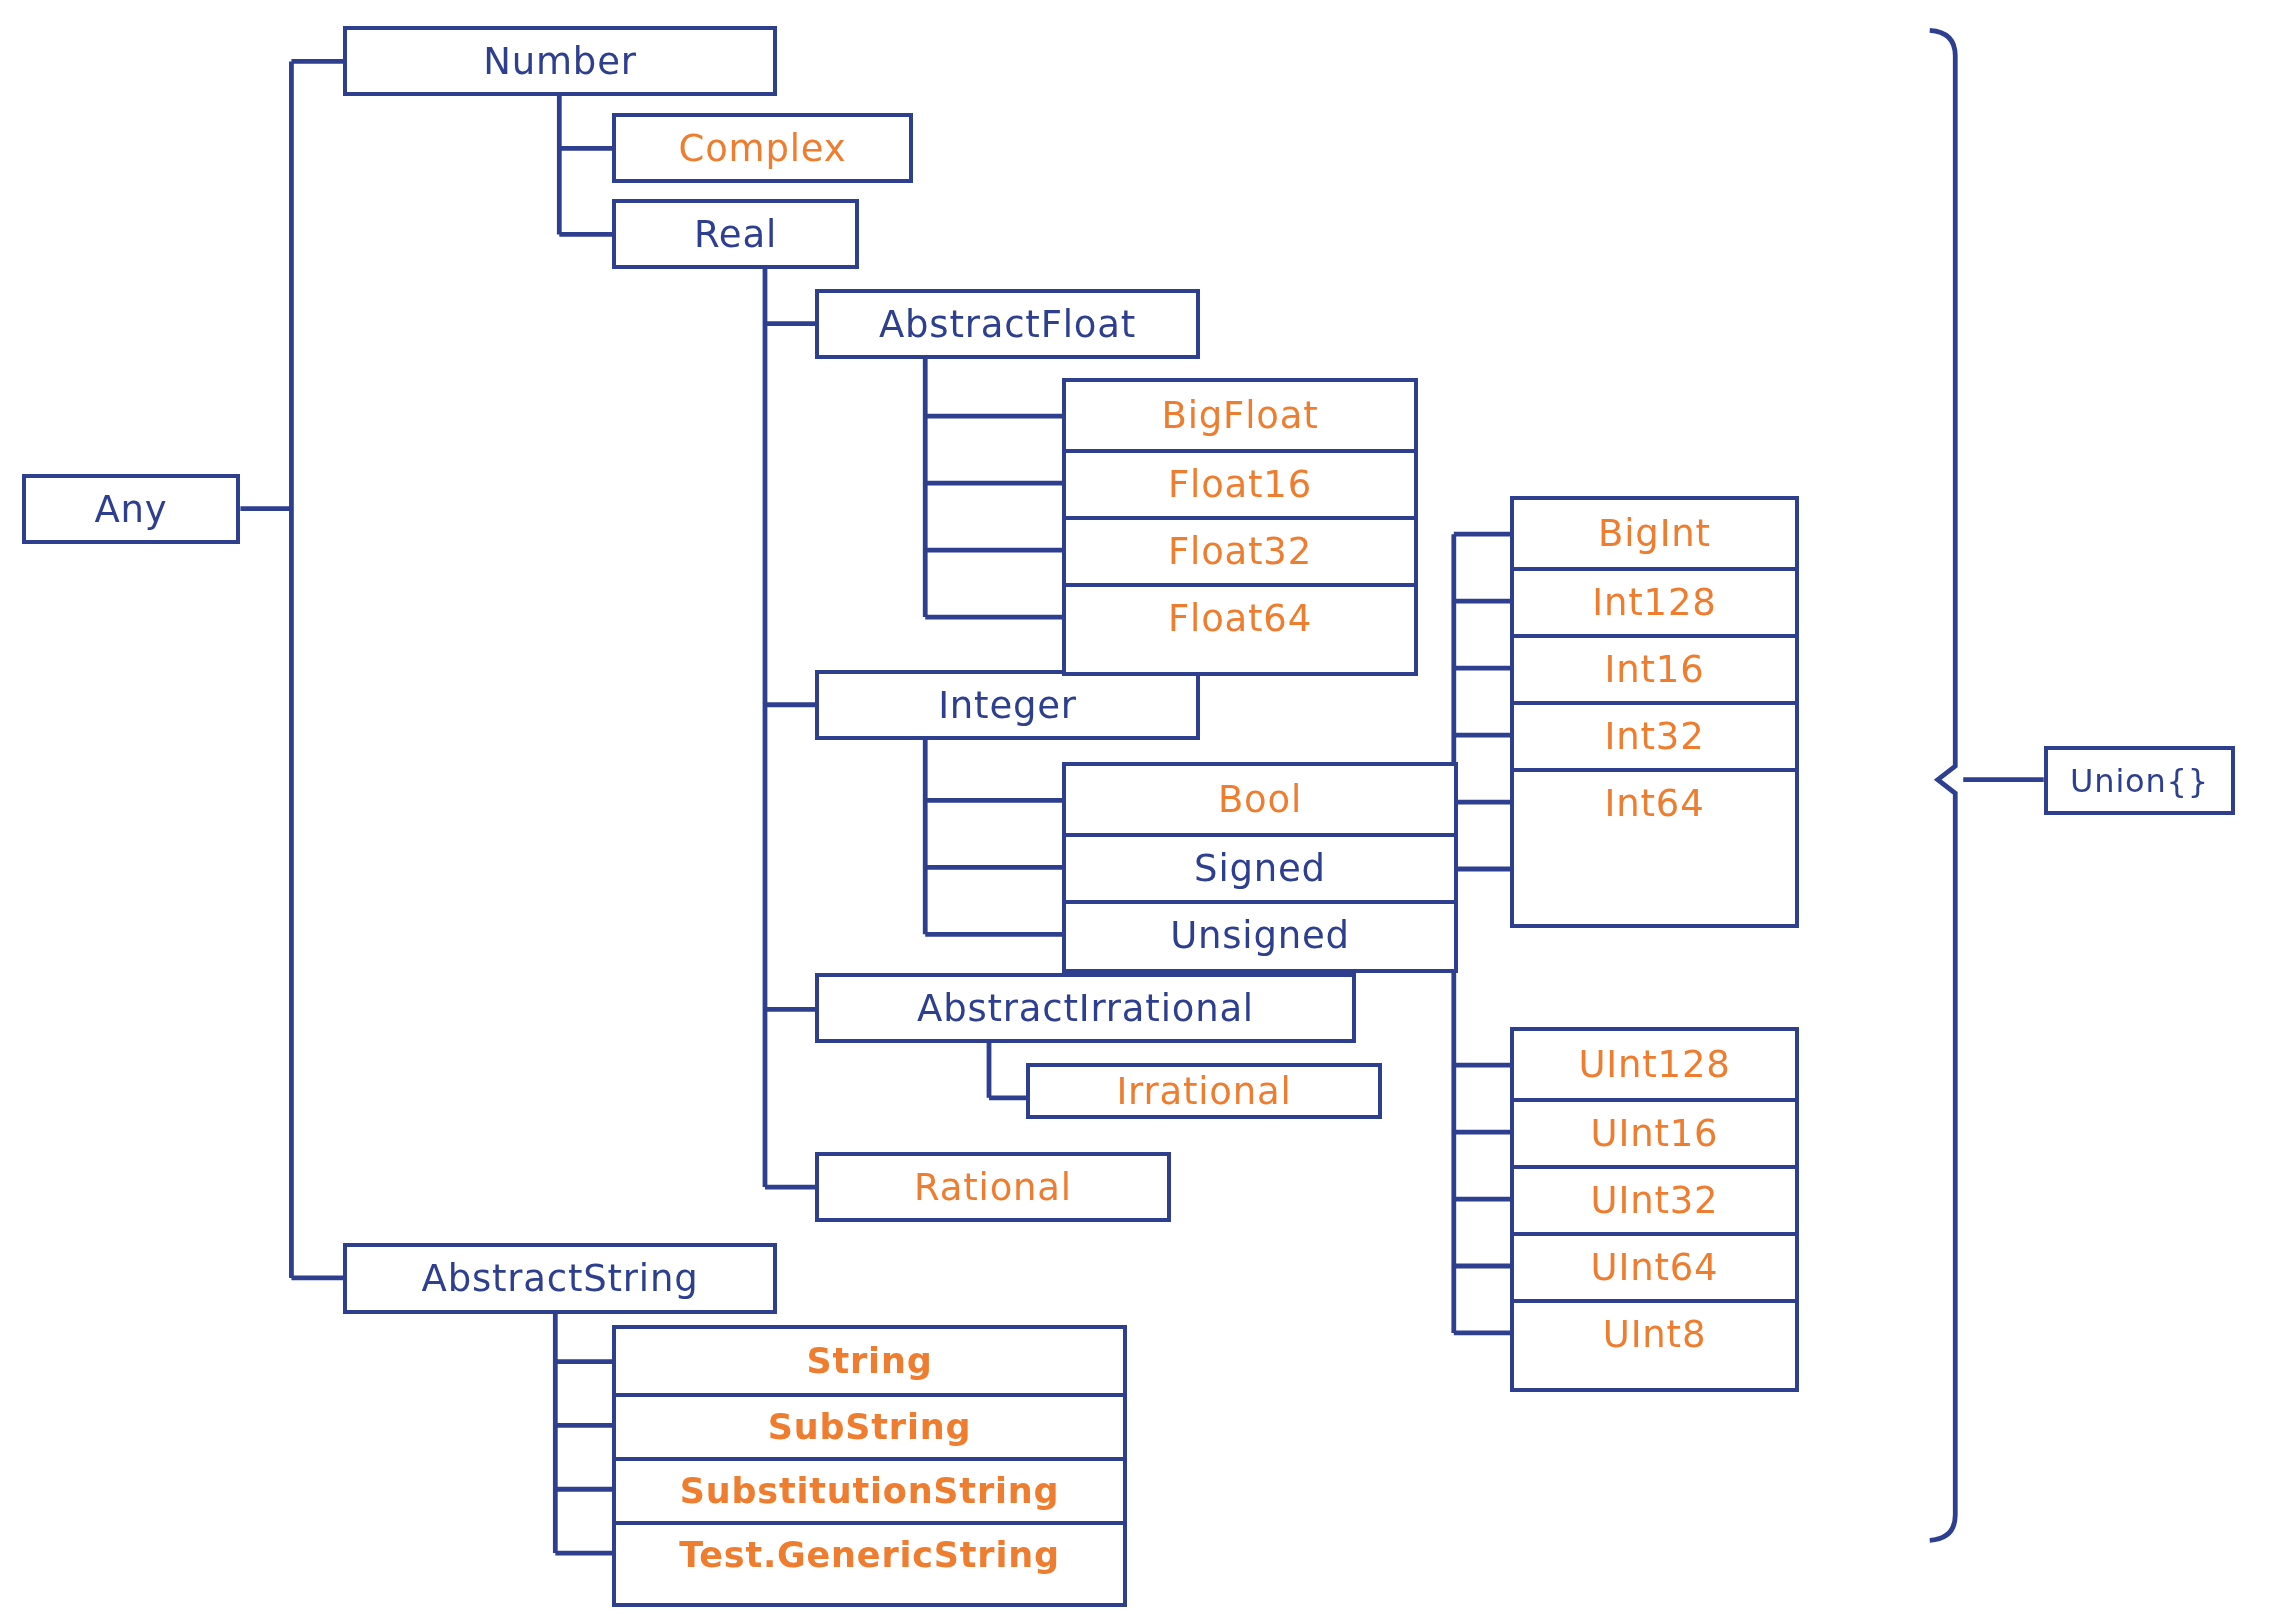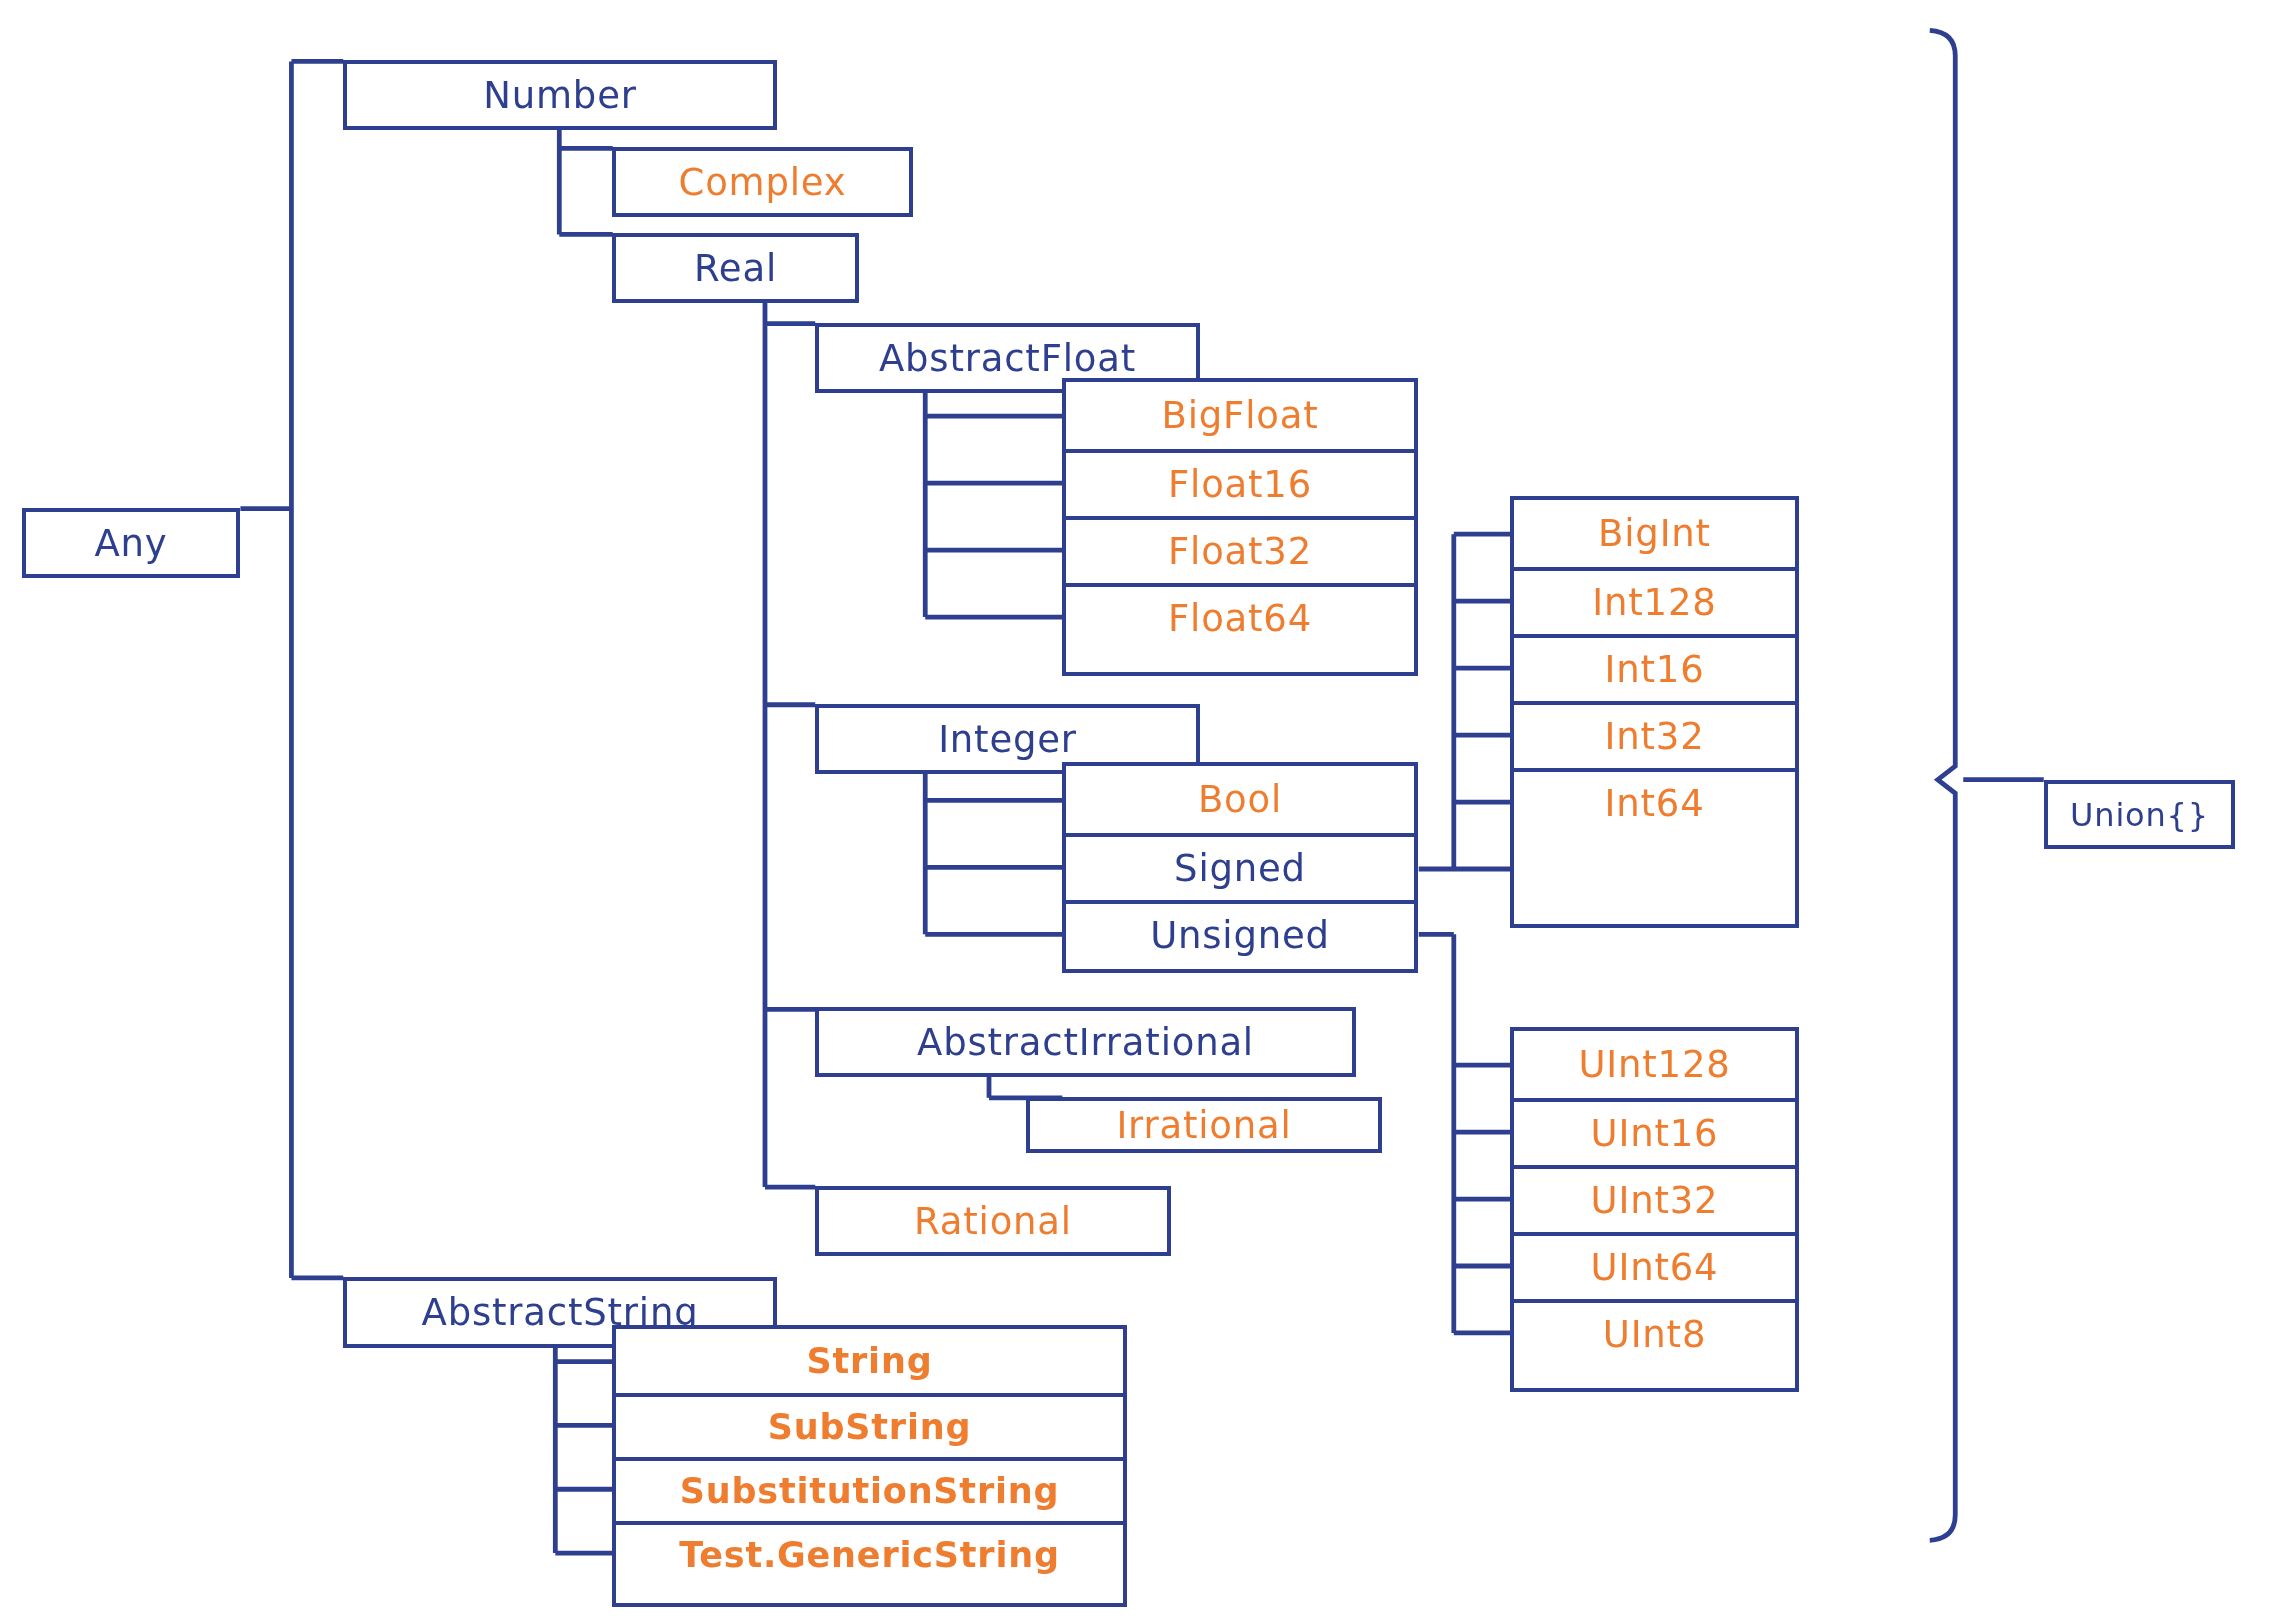--- a/index.html
+++ b/index.html
@@ -16,21 +16,21 @@
     overflow:hidden;
   }
   #wires{position:absolute;left:0;top:0;width:2273px;height:1616px;}
   #wires path{stroke:var(--navy);stroke-width:6;fill:none;}
   .box{
     position:absolute;
     box-sizing:border-box;
     border:4.8px solid var(--navy);
     background:#fff;
     display:flex;align-items:center;justify-content:center;
-    font-size:37px;letter-spacing:0.8px;white-space:nowrap;margin-top:34px;
+    font-size:37px;letter-spacing:0.8px;white-space:nowrap;
   }
   .stack{
     position:absolute;
     box-sizing:border-box;
     border:4.8px solid var(--navy);
     background:#fff;
   }
   .row{
     box-sizing:border-box;
     height:67px;
@@ -107,21 +107,21 @@
   <div class="box abstract" style="left:343px;top:1243px;width:434px;height:71px">AbstractString</div>
   <div class="box abstract" style="left:2044px;top:746px;width:191px;height:69px;font-size:32px">Union{}</div>
 
   <div class="stack" style="left:1062px;top:378px;width:356px;height:298px">
     <div class="row concrete">BigFloat</div>
     <div class="row concrete">Float16</div>
     <div class="row concrete">Float32</div>
     <div class="row concrete">Float64</div>
   </div>
 
-  <div class="stack" style="left:1062px;top:762px;width:356px;height:211px">
+  <div class="stack" style="left:1062px;top:762px;width:396px;height:211px">
     <div class="row concrete">Bool</div>
     <div class="row abstract">Signed</div>
     <div class="row abstract">Unsigned</div>
   </div>
 
   <div class="stack" style="left:1510px;top:496px;width:289px;height:432px">
     <div class="row concrete">BigInt</div>
     <div class="row concrete">Int128</div>
     <div class="row concrete">Int16</div>
     <div class="row concrete">Int32</div>

